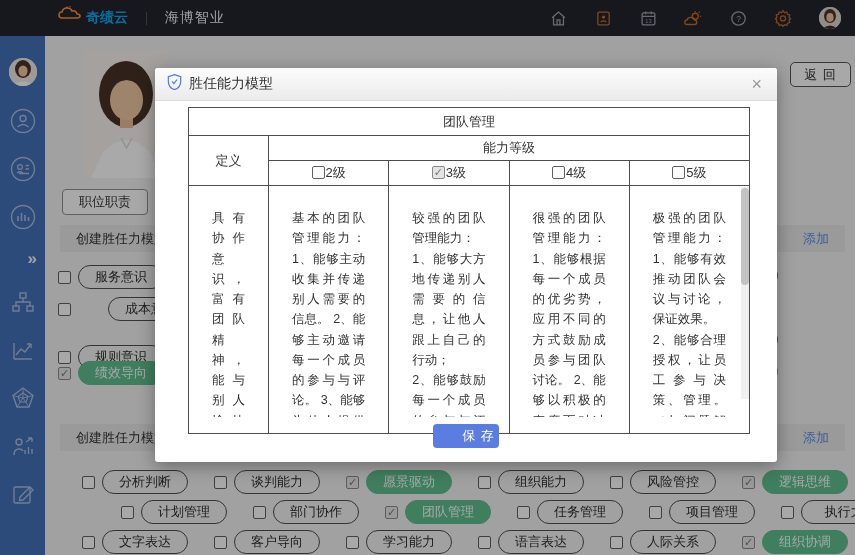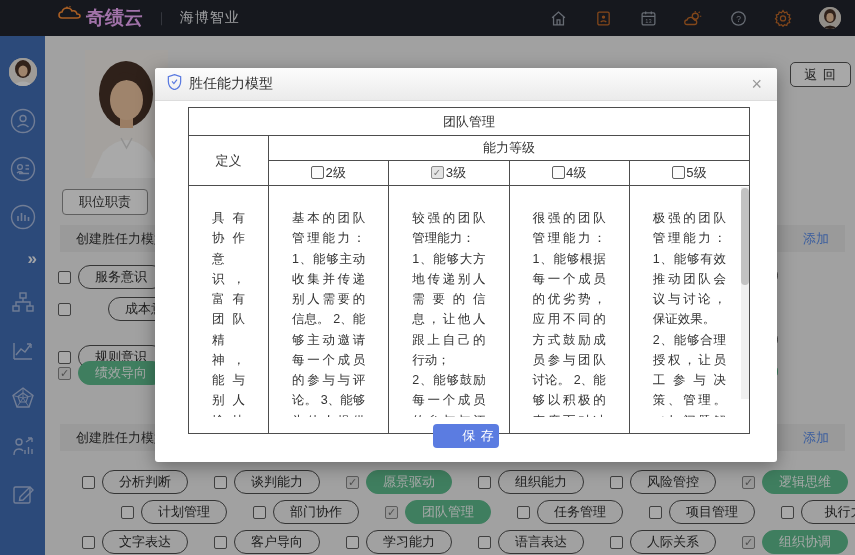--- a/index.html
+++ b/index.html
@@ -4,21 +4,21 @@
 <style>
   * { margin:0; padding:0; box-sizing:border-box; }
   body { font-family:"Liberation Sans","DejaVu Sans",sans-serif; background:#666; }
   .cvs { position:relative; width:855px; height:555px; overflow:hidden; background:#f0f0f0; }
 
   
   .hdr { position:absolute; top:0; left:0; width:855px; height:36px; background:#22252d;
          display:flex; align-items:center; z-index:1; }
   .logo-wrap { display:flex; align-items:center; margin-left:58px; }
   .logo-cloud { margin-right:4px; margin-top:-6px; }
-  .logo-text { color:#f0abfc; font-size:19px; font-weight:bold; }
+  .logo-text { color:#0ea5e9; font-size:14px; font-weight:bold; }
   .hdr-sep { color:#5a5f6a; margin:0 12px; font-size:13px; }
   .brand { color:#e8eaee; font-size:14px; letter-spacing:1px;font-family:Liberation Mono, monospace; }
   .hdr-icons { margin-left:auto; margin-right:14px; display:flex; align-items:center; gap:27px; }
   .hicon { width:18px; height:18px; display:flex; align-items:center; justify-content:center; }
   .hicon svg { display:block; }
   .h-avatar { width:22px; height:22px; border-radius:50%; overflow:hidden; background:#cfc9c2; }
 
   
   .sbar { position:absolute; top:36px; left:0; width:45px; height:519px; background:#426fb6;
           display:flex; flex-direction:column; align-items:center; z-index:1; }
@@ -67,21 +67,21 @@
   .m-hd { height:30px; background:linear-gradient(#fcfcfc,#ebebeb); border-bottom:1px solid #ddd;
           border-radius:3px 3px 0 0; display:flex; align-items:center; padding:16px 12px; }
   .m-title { font-size:14px; color:#333; margin-left:7px; }
   .m-close { margin-left:auto; color:#999; font-size:18px; line-height:1; cursor:pointer; padding:0 3px; }
   .tbl-wrap { position:relative; margin:6px 27px 0 33px; width:562px; }
   table.ctbl { width:100%; border-collapse:collapse; table-layout:fixed; }
   .ctbl td { border:1px solid #4d4d4d; font-size:13px; color:#333; text-align:center; vertical-align:middle; }
   .ctbl .r1 td { height:28px; }
   .ctbl .r2 td { height:25px; }
   .ctbl .r3 td { height:25px; }
-  .lvl { display:inline-flex; align-items:center; gap:1px;font-family:Liberation Mono, monospace; }
+  .lvl { display:inline-flex; align-items:center; gap:1px; }
   .ctbl td.body-td { vertical-align:top; padding:16px; text-align:left; }
   .cellbox { height:215px; overflow:hidden; padding:6px 7px; font-size:12.5px; line-height:1.62;
              color:#333; white-space:pre-line; text-align:justify; }
   .vsb { position:absolute; right:1px; top:80px; width:8px; height:212px; background:#f0f0f0; }
   .vsb-thumb { position:absolute; left:0; top:1px; width:8px; height:97px; background:#c2c2c2; border-radius:4px; }
   .save-btn { position:absolute; left:50%; transform:translateX(-50%); bottom:14px; width:66px; height:24px;
               background:#5b7ce1; border:none; border-radius:4px; color:#fff; font-size:13px;
               letter-spacing:1px; cursor:pointer;padding-left:25px; }
 </style>
 </head>

